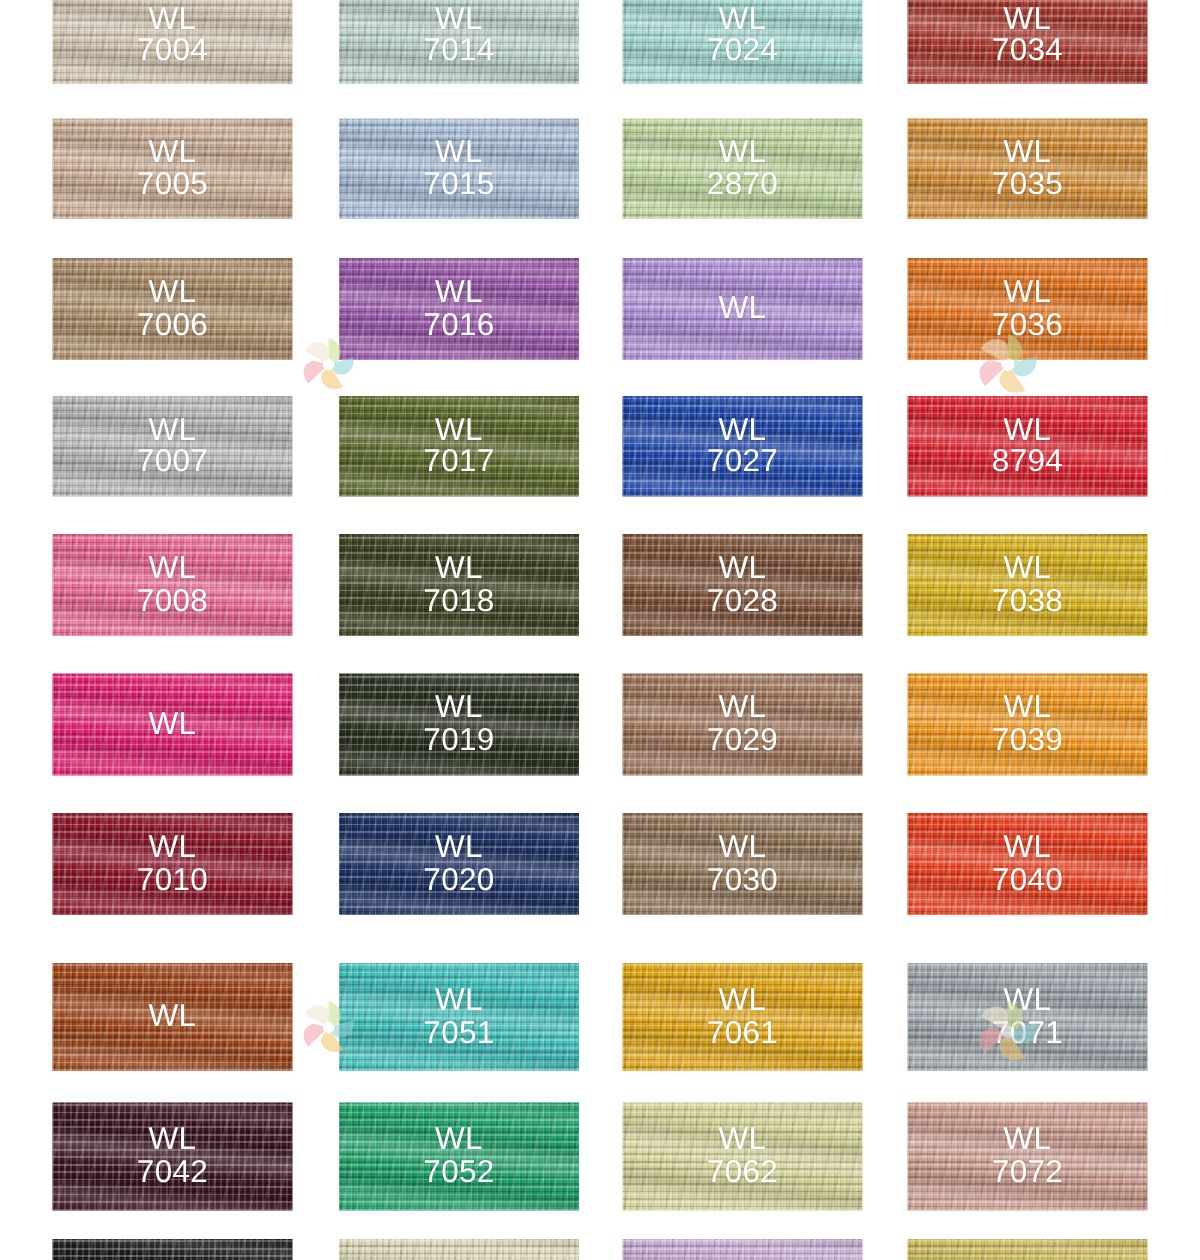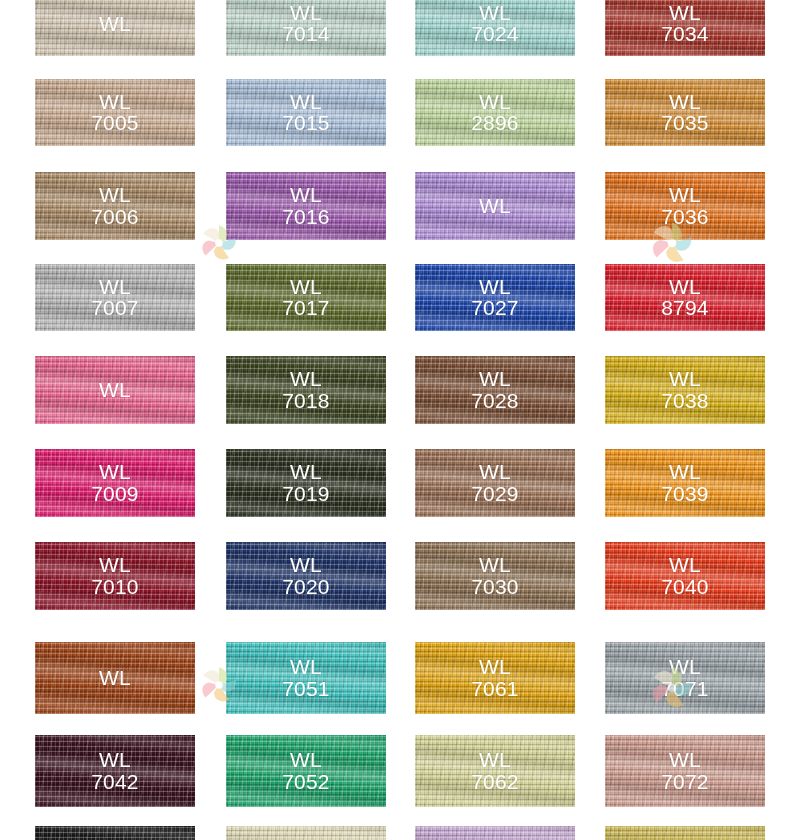--- a/index.html
+++ b/index.html
@@ -111,121 +111,121 @@
     pointer-events: none;
   }
 </style>
 </head>
 <body>
 
 <div id="swatch-grid">
     <div class="swatch" style="left: 35px; top: -9px; width: 160px; height: 65px; background: rgb(207, 194, 174);">
       <div class="weave"></div>
       <div class="sheen"></div>
+      <div class="label"><span class="prefix">WL</span><span class="code">7004</span></div>
+    </div>
+    <div class="swatch" style="left: 226px; top: -9px; width: 160px; height: 65px; background: rgb(188, 211, 200);">
+      <div class="weave"></div>
+      <div class="sheen"></div>
+      <div class="label"><span class="prefix">WL</span><span class="code">7014</span></div>
+    </div>
+    <div class="swatch" style="left: 415px; top: -9px; width: 160px; height: 65px; background: rgb(158, 212, 205);">
+      <div class="weave"></div>
+      <div class="sheen"></div>
+      <div class="label"><span class="prefix">WL</span><span class="code">7024</span></div>
+    </div>
+    <div class="swatch" style="left: 605px; top: -9px; width: 160px; height: 65px; background: rgb(167, 53, 42);">
+      <div class="weave"></div>
+      <div class="sheen"></div>
+      <div class="label"><span class="prefix">WL</span><span class="code">7034</span></div>
+    </div>
+    <div class="swatch" style="left: 35px; top: 79px; width: 160px; height: 67px; background: rgb(199, 169, 143);">
+      <div class="weave"></div>
+      <div class="sheen"></div>
+      <div class="label"><span class="prefix">WL</span><span class="code">7005</span></div>
+    </div>
+    <div class="swatch" style="left: 226px; top: 79px; width: 160px; height: 67px; background: rgb(168, 190, 216);">
+      <div class="weave"></div>
+      <div class="sheen"></div>
+      <div class="label"><span class="prefix">WL</span><span class="code">7015</span></div>
+    </div>
+    <div class="swatch" style="left: 415px; top: 79px; width: 160px; height: 67px; background: rgb(188, 212, 155);">
+      <div class="weave"></div>
+      <div class="sheen"></div>
+      <div class="label"><span class="prefix">WL</span><span class="code">2870</span></div>
+    </div>
+    <div class="swatch" style="left: 605px; top: 79px; width: 160px; height: 67px; background: rgb(208, 138, 51);">
+      <div class="weave"></div>
+      <div class="sheen"></div>
+      <div class="label"><span class="prefix">WL</span><span class="code">7035</span></div>
+    </div>
+    <div class="swatch" style="left: 35px; top: 172px; width: 160px; height: 68px; background: rgb(169, 138, 102);">
+      <div class="weave"></div>
+      <div class="sheen"></div>
+      <div class="label"><span class="prefix">WL</span><span class="code">7006</span></div>
+    </div>
+    <div class="swatch" style="left: 226px; top: 172px; width: 160px; height: 68px; background: rgb(156, 90, 173);">
+      <div class="weave"></div>
+      <div class="sheen"></div>
+      <div class="label"><span class="prefix">WL</span><span class="code">7016</span></div>
+    </div>
+    <div class="swatch" style="left: 415px; top: 172px; width: 160px; height: 68px; background: rgb(171, 138, 212);">
+      <div class="weave"></div>
+      <div class="sheen"></div>
       <div class="label"><span class="prefix">WL</span></div>
     </div>
-    <div class="swatch" style="left: 226px; top: -9px; width: 160px; height: 65px; background: rgb(188, 211, 200);">
-      <div class="weave"></div>
-      <div class="sheen"></div>
-      <div class="label"><span class="prefix">WL</span><span class="code">7014</span></div>
-    </div>
-    <div class="swatch" style="left: 415px; top: -9px; width: 160px; height: 65px; background: rgb(158, 212, 205);">
-      <div class="weave"></div>
-      <div class="sheen"></div>
-      <div class="label"><span class="prefix">WL</span><span class="code">7024</span></div>
-    </div>
-    <div class="swatch" style="left: 605px; top: -9px; width: 160px; height: 65px; background: rgb(167, 53, 42);">
-      <div class="weave"></div>
-      <div class="sheen"></div>
-      <div class="label"><span class="prefix">WL</span><span class="code">7034</span></div>
-    </div>
-    <div class="swatch" style="left: 35px; top: 79px; width: 160px; height: 67px; background: rgb(199, 169, 143);">
-      <div class="weave"></div>
-      <div class="sheen"></div>
-      <div class="label"><span class="prefix">WL</span><span class="code">7005</span></div>
-    </div>
-    <div class="swatch" style="left: 226px; top: 79px; width: 160px; height: 67px; background: rgb(168, 190, 216);">
-      <div class="weave"></div>
-      <div class="sheen"></div>
-      <div class="label"><span class="prefix">WL</span><span class="code">7015</span></div>
-    </div>
-    <div class="swatch" style="left: 415px; top: 79px; width: 160px; height: 67px; background: rgb(188, 212, 155);">
-      <div class="weave"></div>
-      <div class="sheen"></div>
-      <div class="label"><span class="prefix">WL</span><span class="code">2896</span></div>
-    </div>
-    <div class="swatch" style="left: 605px; top: 79px; width: 160px; height: 67px; background: rgb(208, 138, 51);">
-      <div class="weave"></div>
-      <div class="sheen"></div>
-      <div class="label"><span class="prefix">WL</span><span class="code">7035</span></div>
-    </div>
-    <div class="swatch" style="left: 35px; top: 172px; width: 160px; height: 68px; background: rgb(169, 138, 102);">
-      <div class="weave"></div>
-      <div class="sheen"></div>
-      <div class="label"><span class="prefix">WL</span><span class="code">7006</span></div>
-    </div>
-    <div class="swatch" style="left: 226px; top: 172px; width: 160px; height: 68px; background: rgb(156, 90, 173);">
-      <div class="weave"></div>
-      <div class="sheen"></div>
-      <div class="label"><span class="prefix">WL</span><span class="code">7016</span></div>
-    </div>
-    <div class="swatch" style="left: 415px; top: 172px; width: 160px; height: 68px; background: rgb(171, 138, 212);">
+    <div class="swatch" style="left: 605px; top: 172px; width: 160px; height: 68px; background: rgb(226, 113, 27);">
+      <div class="weave"></div>
+      <div class="sheen"></div>
+      <div class="label"><span class="prefix">WL</span><span class="code">7036</span></div>
+    </div>
+    <div class="swatch" style="left: 35px; top: 264px; width: 160px; height: 67px; background: rgb(179, 179, 179);">
+      <div class="weave"></div>
+      <div class="sheen"></div>
+      <div class="label"><span class="prefix">WL</span><span class="code">7007</span></div>
+    </div>
+    <div class="swatch" style="left: 226px; top: 264px; width: 160px; height: 67px; background: rgb(93, 107, 44);">
+      <div class="weave"></div>
+      <div class="sheen"></div>
+      <div class="label"><span class="prefix">WL</span><span class="code">7017</span></div>
+    </div>
+    <div class="swatch" style="left: 415px; top: 264px; width: 160px; height: 67px; background: rgb(29, 70, 171);">
+      <div class="weave"></div>
+      <div class="sheen"></div>
+      <div class="label"><span class="prefix">WL</span><span class="code">7027</span></div>
+    </div>
+    <div class="swatch" style="left: 605px; top: 264px; width: 160px; height: 67px; background: rgb(221, 31, 44);">
+      <div class="weave"></div>
+      <div class="sheen"></div>
+      <div class="label"><span class="prefix">WL</span><span class="code">8794</span></div>
+    </div>
+    <div class="swatch" style="left: 35px; top: 356px; width: 160px; height: 68px; background: rgb(232, 100, 143);">
+      <div class="weave"></div>
+      <div class="sheen"></div>
+      <div class="label"><span class="prefix">WL</span><span class="code">7008</span></div>
+    </div>
+    <div class="swatch" style="left: 226px; top: 356px; width: 160px; height: 68px; background: rgb(61, 70, 34);">
+      <div class="weave"></div>
+      <div class="sheen"></div>
+      <div class="label"><span class="prefix">WL</span><span class="code">7018</span></div>
+    </div>
+    <div class="swatch" style="left: 415px; top: 356px; width: 160px; height: 68px; background: rgb(123, 79, 53);">
+      <div class="weave"></div>
+      <div class="sheen"></div>
+      <div class="label"><span class="prefix">WL</span><span class="code">7028</span></div>
+    </div>
+    <div class="swatch" style="left: 605px; top: 356px; width: 160px; height: 68px; background: rgb(213, 174, 22);">
+      <div class="weave"></div>
+      <div class="sheen"></div>
+      <div class="label"><span class="prefix">WL</span><span class="code">7038</span></div>
+    </div>
+    <div class="swatch" style="left: 35px; top: 449px; width: 160px; height: 68px; background: rgb(223, 29, 110);">
       <div class="weave"></div>
       <div class="sheen"></div>
       <div class="label"><span class="prefix">WL</span></div>
-    </div>
-    <div class="swatch" style="left: 605px; top: 172px; width: 160px; height: 68px; background: rgb(226, 113, 27);">
-      <div class="weave"></div>
-      <div class="sheen"></div>
-      <div class="label"><span class="prefix">WL</span><span class="code">7036</span></div>
-    </div>
-    <div class="swatch" style="left: 35px; top: 264px; width: 160px; height: 67px; background: rgb(179, 179, 179);">
-      <div class="weave"></div>
-      <div class="sheen"></div>
-      <div class="label"><span class="prefix">WL</span><span class="code">7007</span></div>
-    </div>
-    <div class="swatch" style="left: 226px; top: 264px; width: 160px; height: 67px; background: rgb(93, 107, 44);">
-      <div class="weave"></div>
-      <div class="sheen"></div>
-      <div class="label"><span class="prefix">WL</span><span class="code">7017</span></div>
-    </div>
-    <div class="swatch" style="left: 415px; top: 264px; width: 160px; height: 67px; background: rgb(29, 70, 171);">
-      <div class="weave"></div>
-      <div class="sheen"></div>
-      <div class="label"><span class="prefix">WL</span><span class="code">7027</span></div>
-    </div>
-    <div class="swatch" style="left: 605px; top: 264px; width: 160px; height: 67px; background: rgb(221, 31, 44);">
-      <div class="weave"></div>
-      <div class="sheen"></div>
-      <div class="label"><span class="prefix">WL</span><span class="code">8794</span></div>
-    </div>
-    <div class="swatch" style="left: 35px; top: 356px; width: 160px; height: 68px; background: rgb(232, 100, 143);">
-      <div class="weave"></div>
-      <div class="sheen"></div>
-      <div class="label"><span class="prefix">WL</span></div>
-    </div>
-    <div class="swatch" style="left: 226px; top: 356px; width: 160px; height: 68px; background: rgb(61, 70, 34);">
-      <div class="weave"></div>
-      <div class="sheen"></div>
-      <div class="label"><span class="prefix">WL</span><span class="code">7018</span></div>
-    </div>
-    <div class="swatch" style="left: 415px; top: 356px; width: 160px; height: 68px; background: rgb(123, 79, 53);">
-      <div class="weave"></div>
-      <div class="sheen"></div>
-      <div class="label"><span class="prefix">WL</span><span class="code">7028</span></div>
-    </div>
-    <div class="swatch" style="left: 605px; top: 356px; width: 160px; height: 68px; background: rgb(213, 174, 22);">
-      <div class="weave"></div>
-      <div class="sheen"></div>
-      <div class="label"><span class="prefix">WL</span><span class="code">7038</span></div>
-    </div>
-    <div class="swatch" style="left: 35px; top: 449px; width: 160px; height: 68px; background: rgb(223, 29, 110);">
-      <div class="weave"></div>
-      <div class="sheen"></div>
-      <div class="label"><span class="prefix">WL</span><span class="code">7009</span></div>
     </div>
     <div class="swatch" style="left: 226px; top: 449px; width: 160px; height: 68px; background: rgb(43, 50, 32);">
       <div class="weave"></div>
       <div class="sheen"></div>
       <div class="label"><span class="prefix">WL</span><span class="code">7019</span></div>
     </div>
     <div class="swatch" style="left: 415px; top: 449px; width: 160px; height: 68px; background: rgb(154, 112, 85);">
       <div class="weave"></div>
       <div class="sheen"></div>
       <div class="label"><span class="prefix">WL</span><span class="code">7029</span></div>

